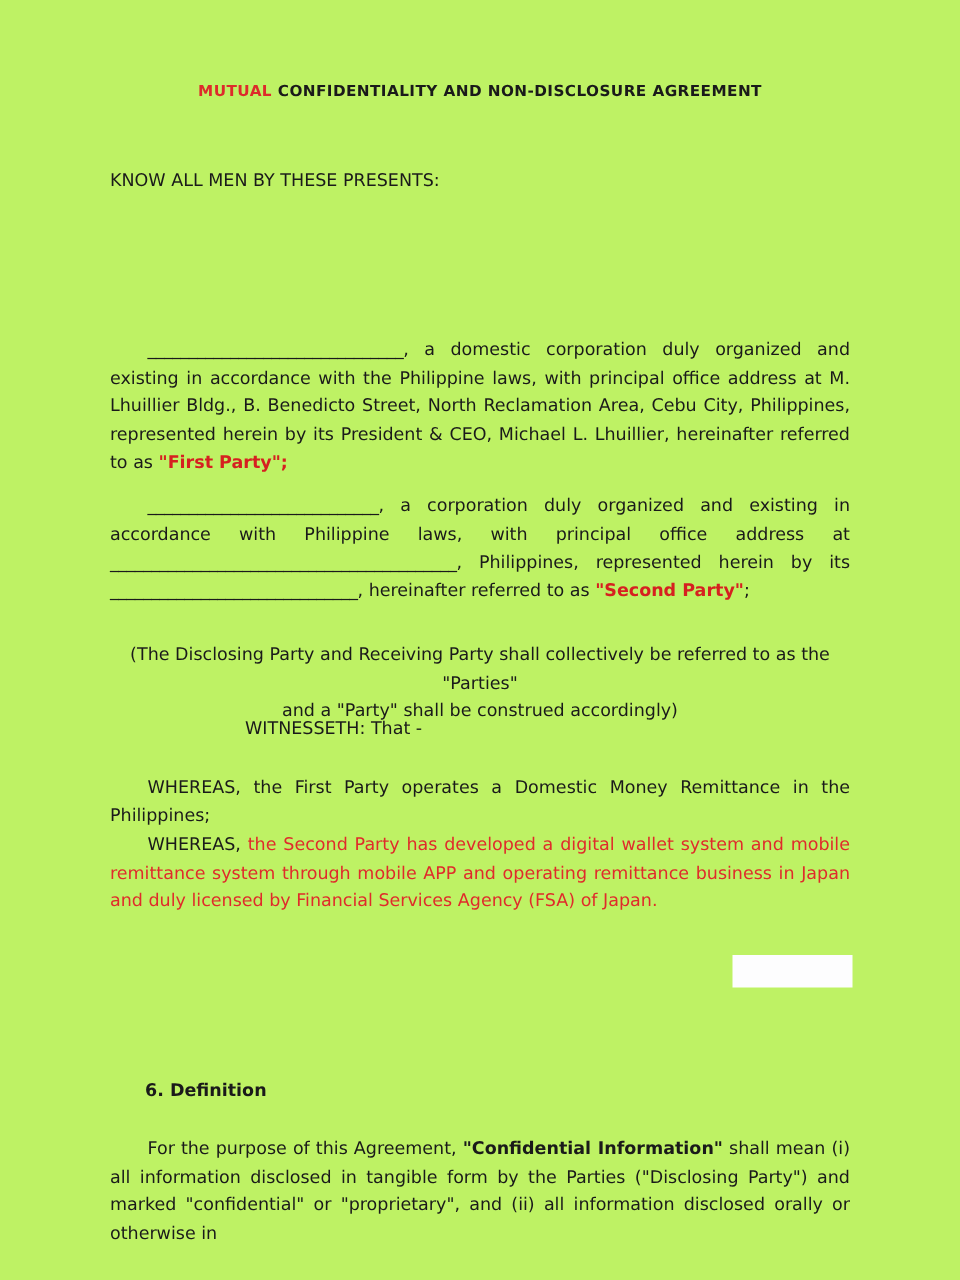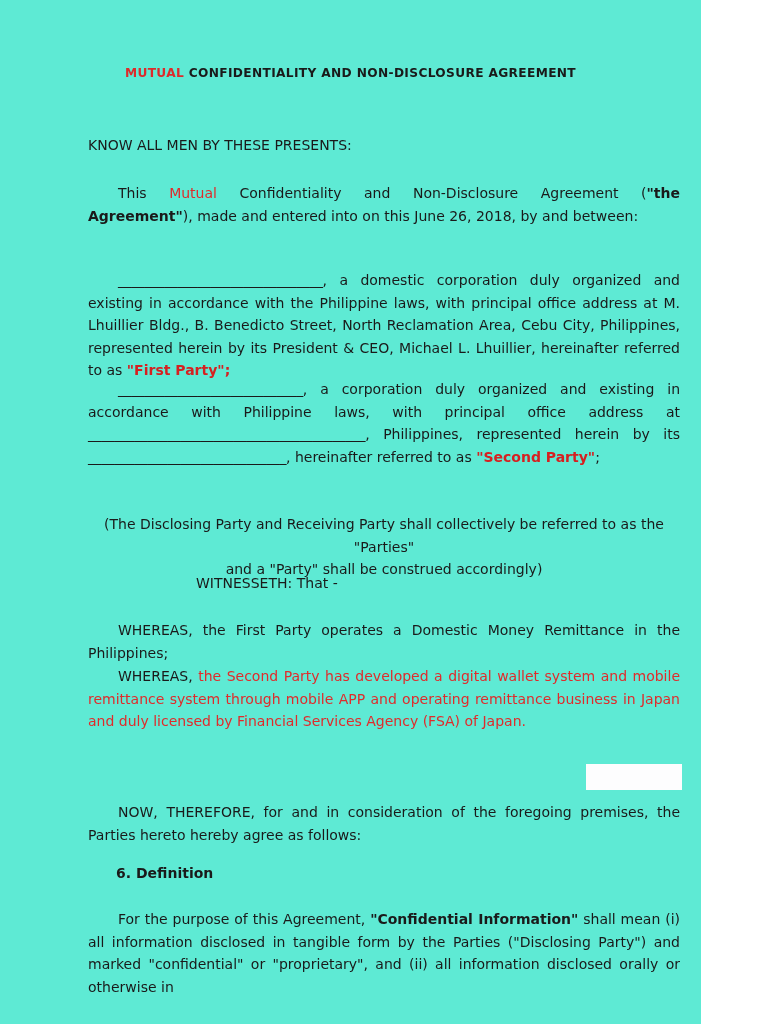--- a/index.html
+++ b/index.html
@@ -11,23 +11,23 @@
   body {
     width: 768px;
     height: 1024px;
     overflow: hidden;
     font-family: "DejaVu Sans", sans-serif;
     color: #1a1a1a;
     -webkit-font-smoothing: antialiased;
   }
   .page {
     position: relative;
-    width: 701px;
+    width: 768px;
     height: 1024px;
-    background: #5eead4;
+    background: #bef264;
     box-sizing: border-box;
   }
   .doc-title {
     position: absolute;
     left: 0;
     right: 0;
     top: 66px;
     text-align: center;
     font-size: 12.2px;
     font-weight: bold;
@@ -84,21 +84,21 @@
     width: 96px;
     height: 26px;
     background: #fdfdfe;
     pointer-events: none;
   }
   
   #p-know      { top: 134px; }
   #p-this      { top: 182px; }
   #p-first     { top: 269px; }
   #p-and       { top: 331px; }
-  #p-second    { top: 378px; }
+  #p-second    { top: 394px; }
   #p-parties   { top: 513px; }
   #p-witness   { top: 572px; }
   #p-whereas1  { top: 619px; }
   #p-whereas2  { top: 665px; }
   #p-whereas3  { top: 741px; }
   #p-now       { top: 801px; }
   #h-definition{ top: 862px; }
   #p-purpose   { top: 908px; }
   #p-and .inner { padding-left: 130px; }
   #p-witness .inner { padding-left: 108px; }
@@ -109,23 +109,20 @@
 <div class="page">
 
   <div class="doc-title">
     <span class="red">MUTUAL</span><span> CONFIDENTIALITY AND NON-DISCLOSURE AGREEMENT</span>
   </div>
 
   <div class="body-block" id="p-know">
     <p class="para nojust">KNOW ALL MEN BY THESE PRESENTS:</p>
   </div>
 
-  <div class="body-block" id="p-this">
-    <p class="para indent"><span>This </span><span class="red">Mutual</span><span> Confidentiality and Non-Disclosure Agreement (</span><span class="bold">"the Agreement"</span><span>), made and entered into on this June 26, 2018, by and between:</span></p>
-  </div>
 
   <div class="body-block" id="p-first">
     <p class="para indent"><span class="blank">_______________________________</span><span>, a domestic corporation duly organized and existing in accordance with the Philippine laws, with principal office address at M. Lhuillier Bldg., B. Benedicto Street, North Reclamation Area, Cebu City, Philippines, represented herein by its President &amp; CEO, Michael L. Lhuillier, hereinafter referred to as </span><span class="red-b">"First Party"</span><span class="red-b">;</span></p>
   </div>
 
 
   <div class="body-block" id="p-second">
     <p class="para indent"><span class="blank">____________________________</span><span>, a   corporation duly organized and existing in accordance with Philippine laws, with principal office address at </span><span class="blank">__________________________________________</span><span>, Philippines, represented herein by its </span><span class="blank">______________________________</span><span>, hereinafter referred to as </span><span class="red-b">"Second Party"</span><span>;</span></p>
   </div>
 
@@ -140,23 +137,20 @@
 
   <div class="body-block" id="p-whereas1">
     <p class="para indent">WHEREAS, the First Party operates a Domestic Money Remittance in the Philippines;</p>
   </div>
 
   <div class="body-block" id="p-whereas2">
     <p class="para indent"><span>WHEREAS,</span><span class="red"> the Second Party has developed a digital wallet system and mobile remittance system through mobile APP and operating remittance business in Japan and duly licensed by Financial Services Agency (FSA) of Japan.</span></p>
   </div>
 
 
-  <div class="body-block" id="p-now">
-    <p class="para indent">NOW, THEREFORE, for and in consideration of the foregoing premises, the Parties hereto hereby agree as follows:</p>
-  </div>
 
   <div class="body-block" id="h-definition">
     <p class="para nojust heading" style="padding-left:28px;">6. Definition</p>
   </div>
 
   <div class="body-block" id="p-purpose">
     <p class="para indent"><span>For the purpose of this Agreement, </span><span class="bold">"Confidential Information"</span><span> shall mean (i) all information disclosed in tangible form by the Parties ("Disclosing Party") and marked "confidential" or "proprietary", and (ii) all information disclosed orally or otherwise in</span></p>
   </div>
 
   <div class="artifact"></div>

